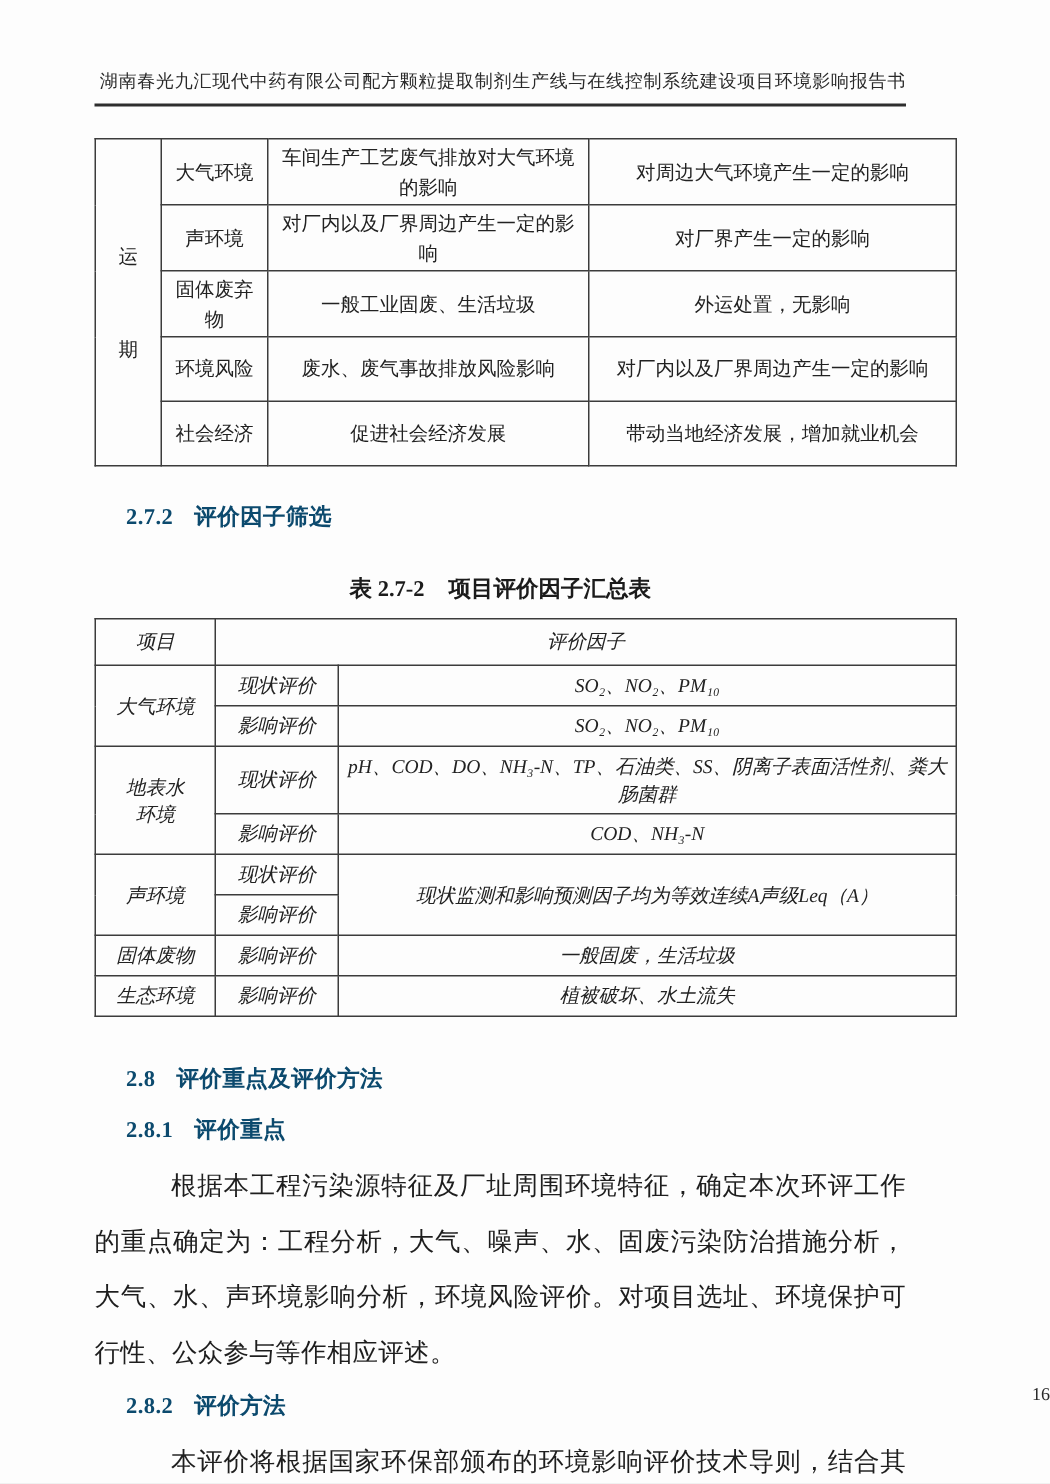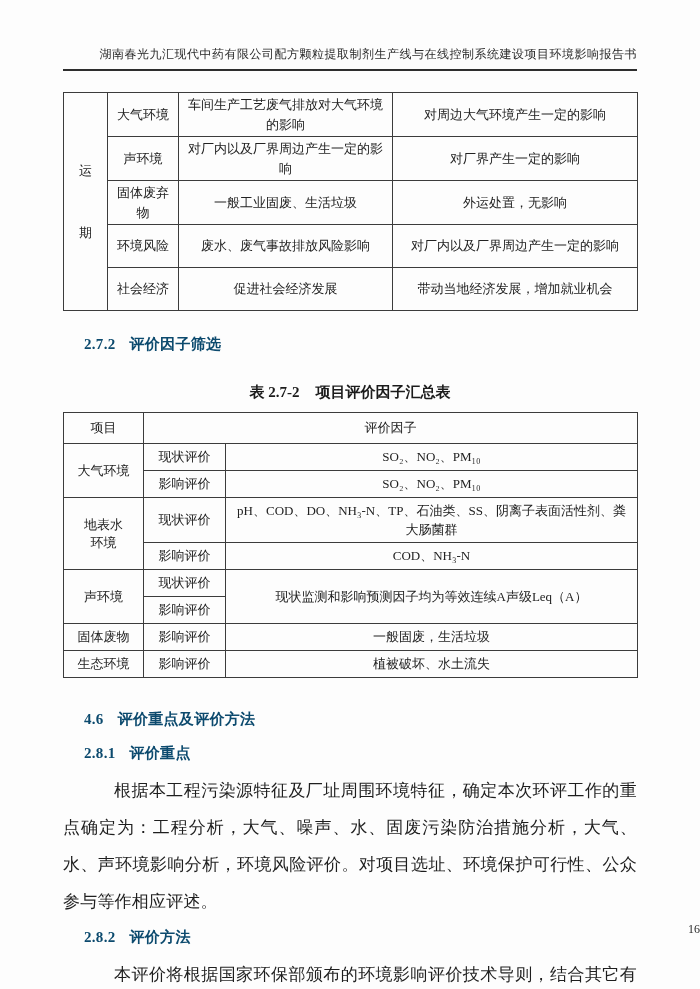--- a/index.html
+++ b/index.html
@@ -1,21 +1,21 @@
 <!DOCTYPE html>
 <html><head>
 <meta charset="utf-8">
 <style>
   html,body{margin:0;padding:0;background:#e8e8e8;}
   .page{
     position:relative;
     width:700px;height:989px;
     background:#fdfdfd;
     box-sizing:border-box;
-    padding:46px 63px 0 63px;
+    padding:46px 96px 0 63px;
     font-family:"Liberation Serif","DejaVu Serif",serif;
     color:#1f1f1f;
     margin:0 auto;
     overflow:hidden;
   }
   
   .header{border-bottom:2px solid #2e2e2e;padding-bottom:7px;}
   .header-title{
     text-align:right;font-size:12px;letter-spacing:0.5px;color:#2a2a2a;
     line-height:16px;
@@ -41,21 +41,21 @@
   .sec-h .num{margin-right:14px;}
   .h272{margin-top:24px;}
   .h28{margin-top:32px;}
   .h281{margin-top:15px;}
   .h282{margin-top:8px;}
   .tbl-caption{
     margin-top:29px;text-align:center;font-size:15px;font-weight:bold;color:#1b1b1b;
   }
   .tbl-caption .cap-no{margin-right:16px;}
   .t2{margin-top:10px;}
-  .t2 tr td{height:22px;}
+  .t2 tr td{height:22px;font-style:italic;}
   .t2 tr.hdr td{height:26px;}
   .t2 tr.dbl td{height:40px;}
   .wrap-name span{display:block;line-height:1.35;}
   
   .para{
     margin:0;font-size:17px;line-height:37px;color:#1e1e1e;
     text-indent:3em;text-align:justify;letter-spacing:0.2px;
   }
   .p-first{margin-top:9px;}
   
@@ -170,21 +170,21 @@
       </tr>
       <tr>
         <td>生态环境</td>
         <td>影响评价</td>
         <td>植被破坏、水土流失</td>
       </tr>
     </tbody>
   </table>
 
   <div class="sec-h h28">
-    <span class="num">4.6</span><span>评价重点及评价方法</span>
+    <span class="num">2.8</span><span>评价重点及评价方法</span>
   </div>
 
   <div class="sec-h h281">
     <span class="num">2.8.1</span><span>评价重点</span>
   </div>
 
   <p class="para p-first">根据本工程污染源特征及厂址周围环境特征，确定本次环评工作的重点确定为：工程分析，大气、噪声、水、固废污染防治措施分析，大气、水、声环境影响分析，环境风险评价。对项目选址、环境保护可行性、公众参与等作相应评述。</p>
 
   <div class="sec-h h282">
     <span class="num">2.8.2</span><span>评价方法</span>

